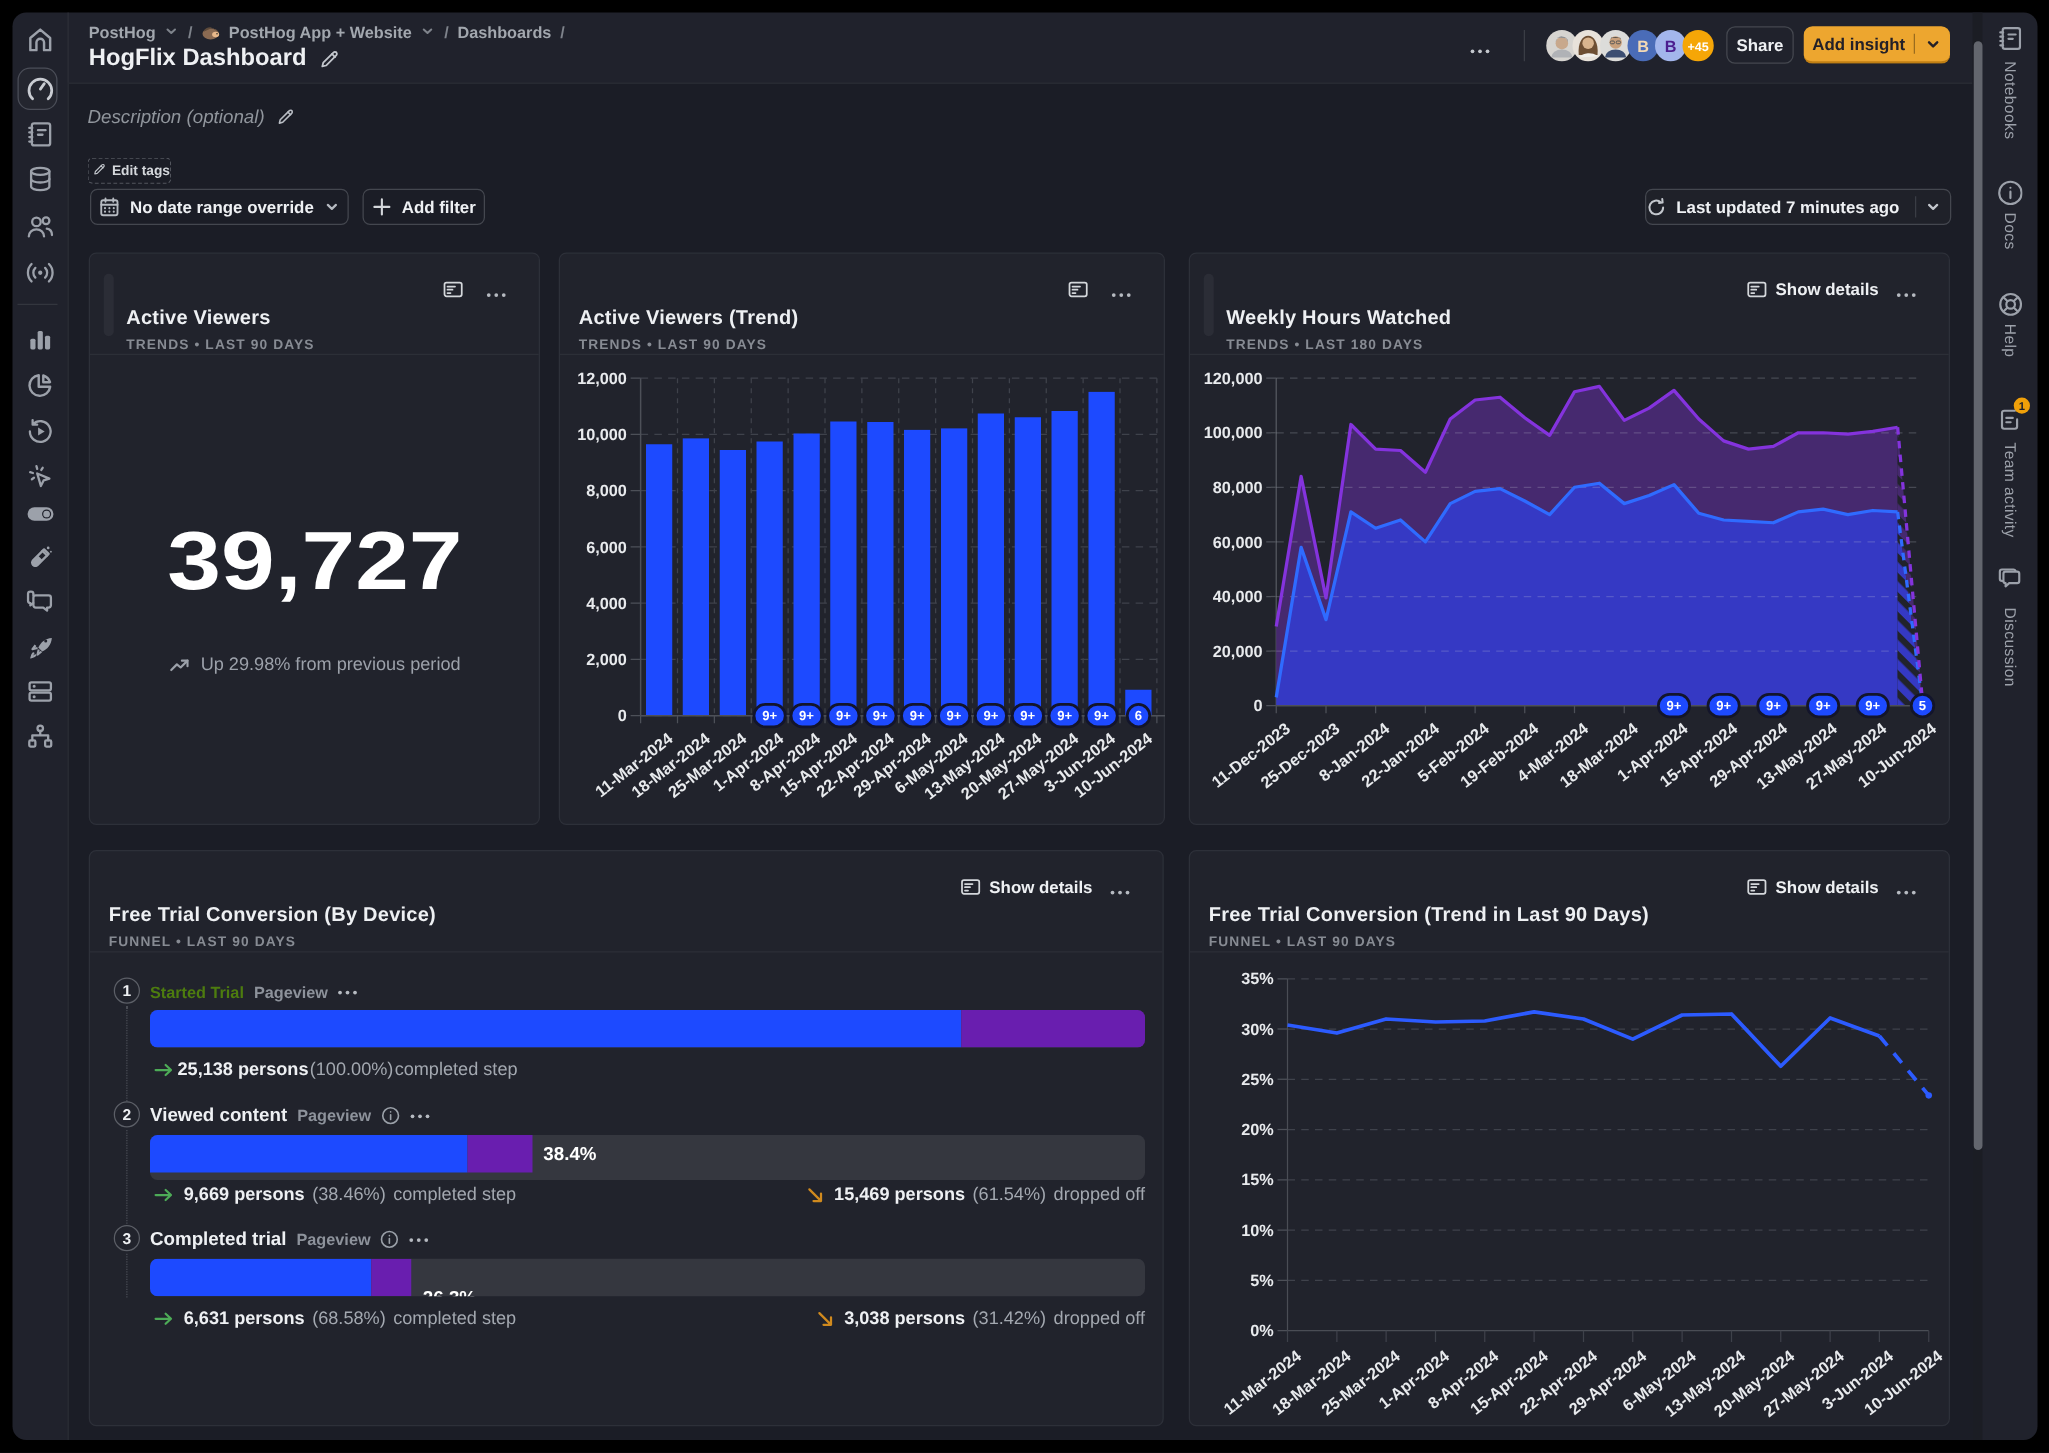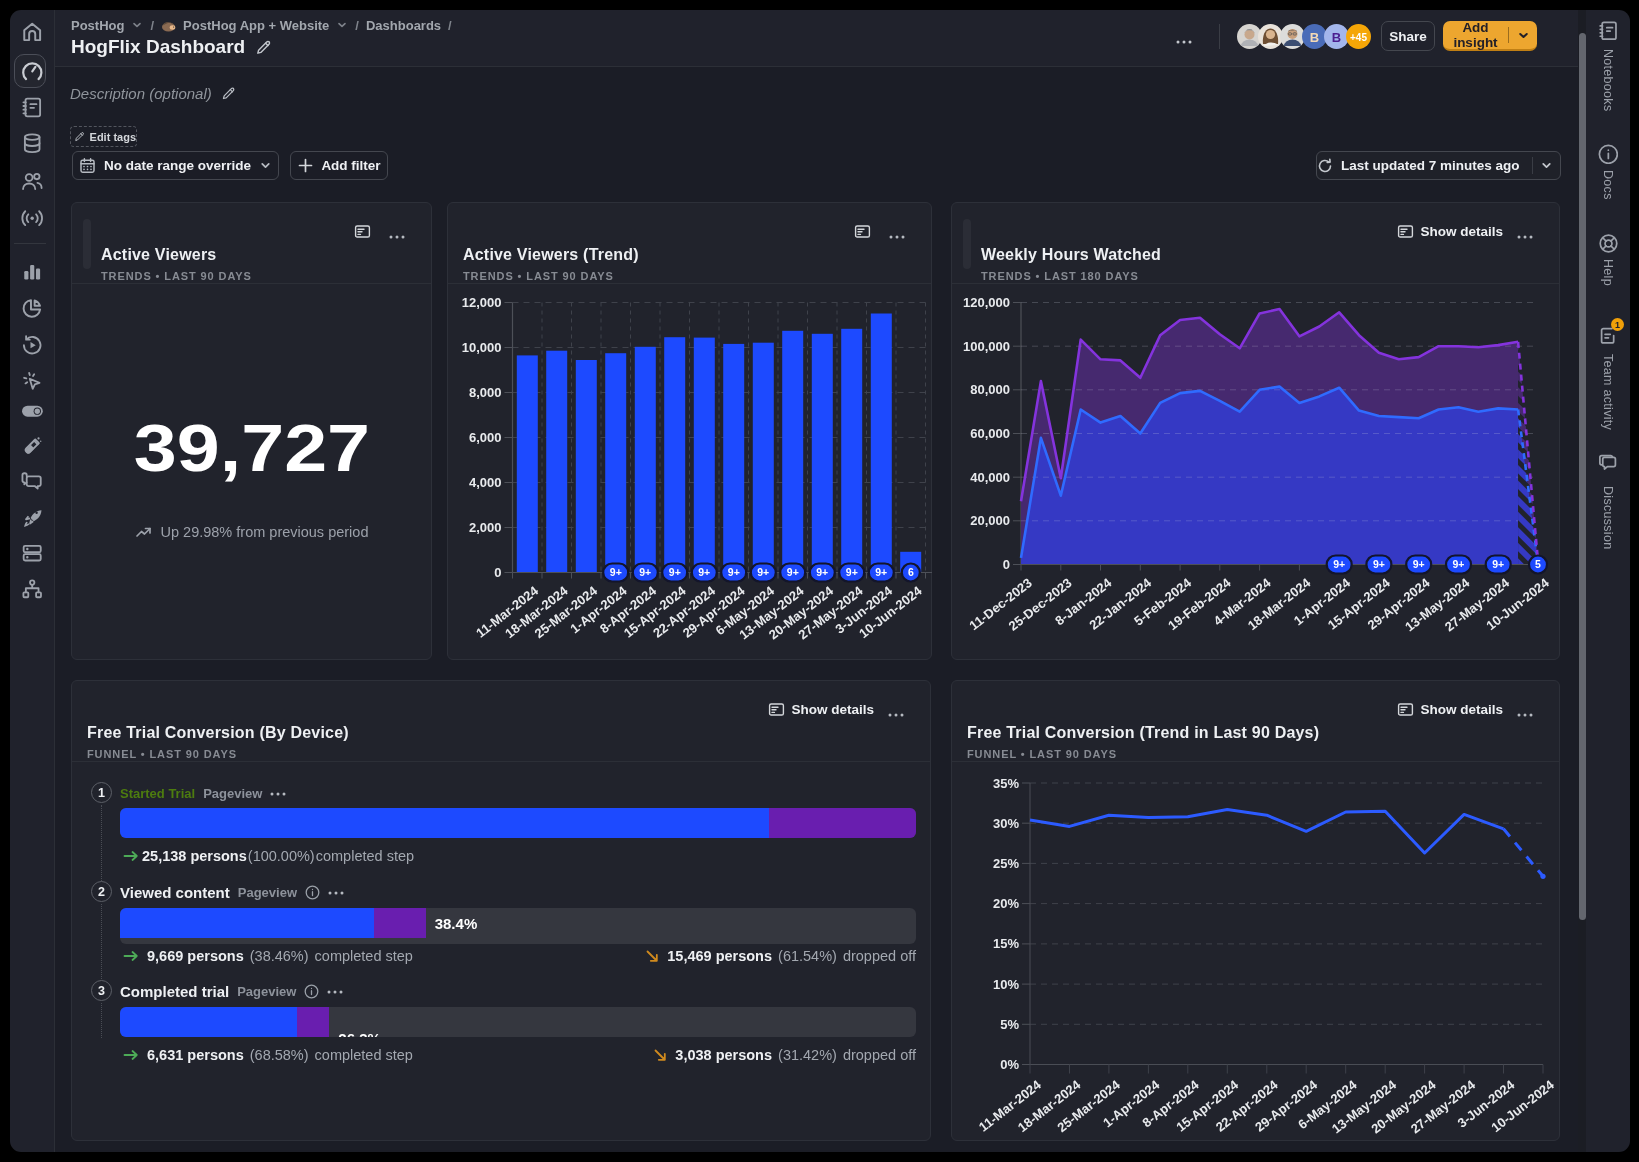--- a/index.html
+++ b/index.html
@@ -182,21 +182,21 @@
 <div class="abs" style="left:1301.8999999999999px;top:24px;width:25px;height:25px;border-radius:13px;background:#4a6cb8;overflow:hidden"><svg width="25" height="25" viewBox="0 0 25 25" style="">
       <text x="12.5" y="17.5" text-anchor="middle" font-family="Liberation Sans" font-size="13" font-weight="bold" fill="#f3d9b5">B</text>
     </svg></div>
 <div class="abs" style="left:1323.6999999999998px;top:24px;width:25px;height:25px;border-radius:13px;background:#a3b6ec;overflow:hidden"><svg width="25" height="25" viewBox="0 0 25 25" style="">
       <text x="12.5" y="17.5" text-anchor="middle" font-family="Liberation Sans" font-size="13" font-weight="bold" fill="#4b1e8f">B</text>
     </svg></div>
 <div class="abs" style="left:1345.4999999999998px;top:24px;width:25px;height:25px;border-radius:13px;background:#f5a607;overflow:hidden"><svg width="25" height="25" viewBox="0 0 25 25" style="">
       <text x="12.5" y="16.5" text-anchor="middle" font-family="Liberation Sans" font-size="10" font-weight="bold" fill="#fff">+45</text>
     </svg></div>
 <div class="btn" style="left:1381px;top:21px;width:54px;height:30px;border-radius:7px">Share</div>
-<div class="abs row" style="left:1443px;top:21px;width:94px;height:30px;border-radius:7px;background:#eda62f;border-bottom:2px solid #c07f14">
+<div class="abs row" style="left:1443px;top:21px;width:117px;height:30px;border-radius:7px;background:#eda62f;border-bottom:2px solid #c07f14">
 <span style="flex:1;text-align:center;font-weight:bold;font-size:13.5px;color:#232028">Add insight</span>
 <span style="width:1px;height:16px;background:rgba(0,0,0,.35)"></span>
 <span style="width:28px;display:flex;justify-content:center">
       <svg width="13" height="13" viewBox="0 0 13 13" style="">
         <path d="M3.25 4.94 L6.5 8.06 L9.75 4.94" fill="none" stroke-linecap="round" stroke-linejoin="round" stroke="#232028" stroke-width="2"></path>
       </svg>
     </span>
   </div>
 <div class="abs row" style="left:70px;top:85px;gap:9px">
     <span style="font-style:italic;color:#90959c;font-size:15px">Description (optional)</span>

